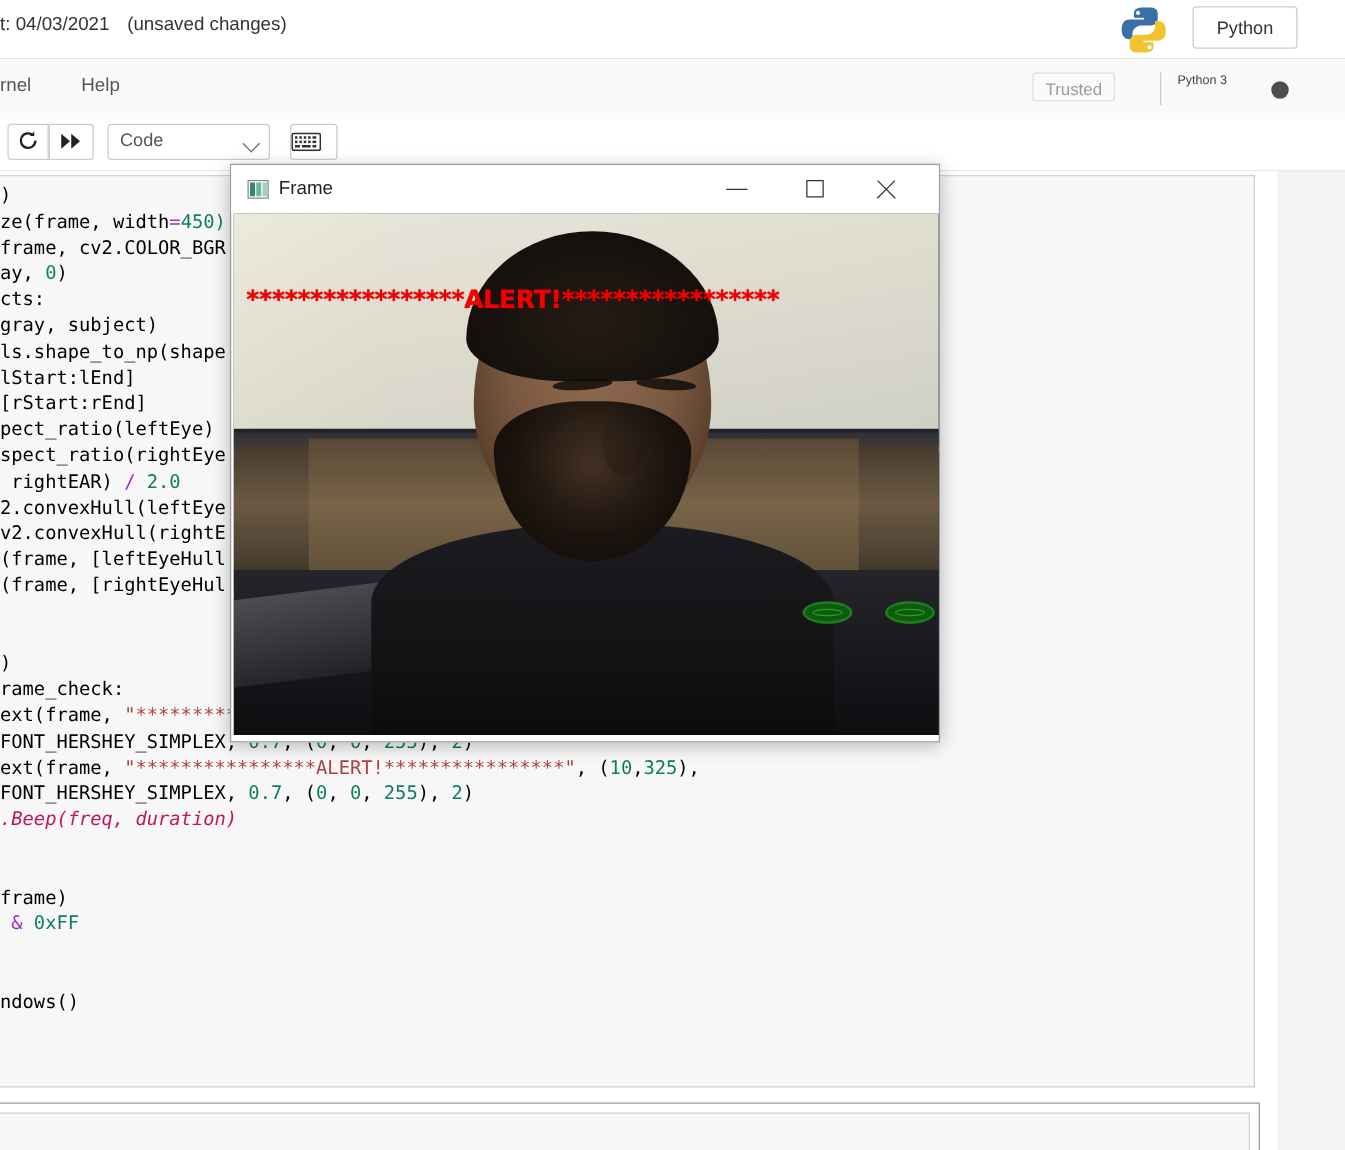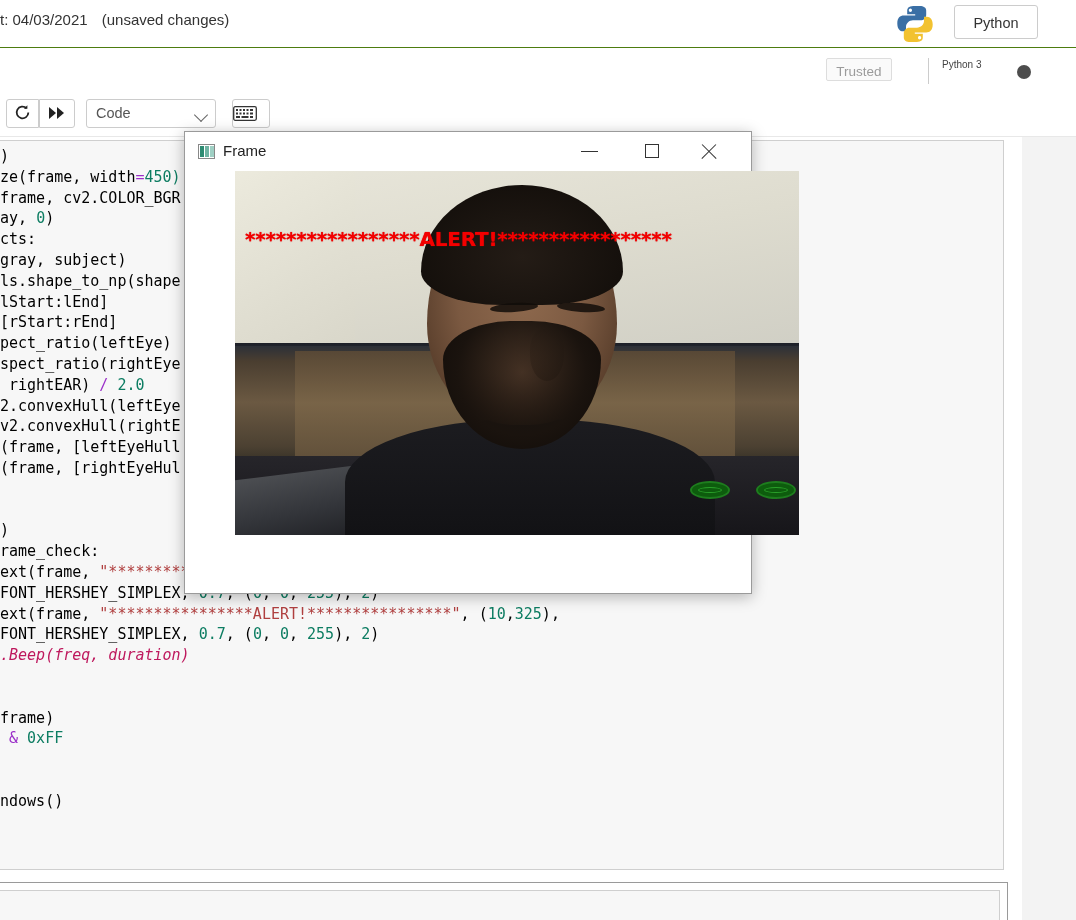--- a/index.html
+++ b/index.html
@@ -276,24 +276,23 @@
     width: 20px; height: 1.4px;
     background: #333333;
   }
   .cv-close .glyph { transform: rotate(45deg); }
   .cv-close .glyph2 { transform: rotate(-45deg); }
 
   
   .cv-video {
     position: absolute;
     left: 2px; top: 39px;
-    width: 564px; height: 364px;
+    width: 564px; height: 417px;
     overflow: hidden;
     background: #0f172a;
-    margin-left: 48px;
   }
   .vid-wall {
     position: absolute;
     left: 0; top: 0;
     width: 564px; height: 190px;
     background: linear-gradient(170deg, #e8e6da 0%, #dedccf 45%, #cfcec4 100%);
   }
   .vid-wall-left {
     position: absolute;
     left: 0; top: 0;
@@ -436,20 +435,24 @@
     <div class="py-logo">
       <svg width="44" height="44" viewBox="0 0 44 44">
         <path d="M21.8 4c-4.6 0-7.6 1.1-7.6 4.6v3.6h8v1.3H10.8c-3.7 0-6.5 2.3-6.5 7.9 0 5.1 2.4 7.9 5.8 7.9h2.9v-4.4c0-3.7 3.3-6.6 7-6.6h7.6c3.2 0 5.6-2.5 5.6-5.6V8.6C33.2 5.6 30.6 4 26.8 4h-5zm-4.4 2.6c.9 0 1.6.8 1.6 1.7s-.7 1.6-1.6 1.6c-.9 0-1.6-.7-1.6-1.6s.7-1.7 1.6-1.7z" fill="#3a6fa5"></path>
         <path d="M22.2 40c4.6 0 7.6-1.1 7.6-4.6v-3.6h-8v-1.3h11.4c3.7 0 6.5-2.3 6.5-7.9 0-5.1-2.4-7.9-5.8-7.9h-2.9v4.4c0 3.7-3.3 6.6-7 6.6h-7.6c-3.2 0-5.6 2.5-5.6 5.6v4.1c0 3 2.6 4.6 6.4 4.6h5zm4.4-2.6c-.9 0-1.6-.8-1.6-1.7s.7-1.6 1.6-1.6c.9 0 1.6.7 1.6 1.6s-.7 1.7-1.6 1.7z" fill="#f2c230"></path>
       </svg>
     </div>
 
     <div class="logout-btn">Python</div>
   </div>
 
+  <div class="jp-menubar">
+    <div class="menu-item menu-kernel">rnel</div>
+    <div class="menu-item menu-help">Help</div>
+  </div>
   <div class="trusted-badge">Trusted</div>
   <div class="kernel-sep"></div>
   <div class="kernel-name">Python 3</div>
   <div class="kernel-indicator"></div>
 
   <div class="jp-toolbar"></div>
 
   <div class="tb-btn tb-restart">
     <svg width="17" height="17" viewBox="0 0 16 16" style="vertical-align:-3px">
       <path d="M13.5 8a5.5 5.5 0 1 1-1.7-4" fill="none" stroke="#222" stroke-width="1.7"></path>

